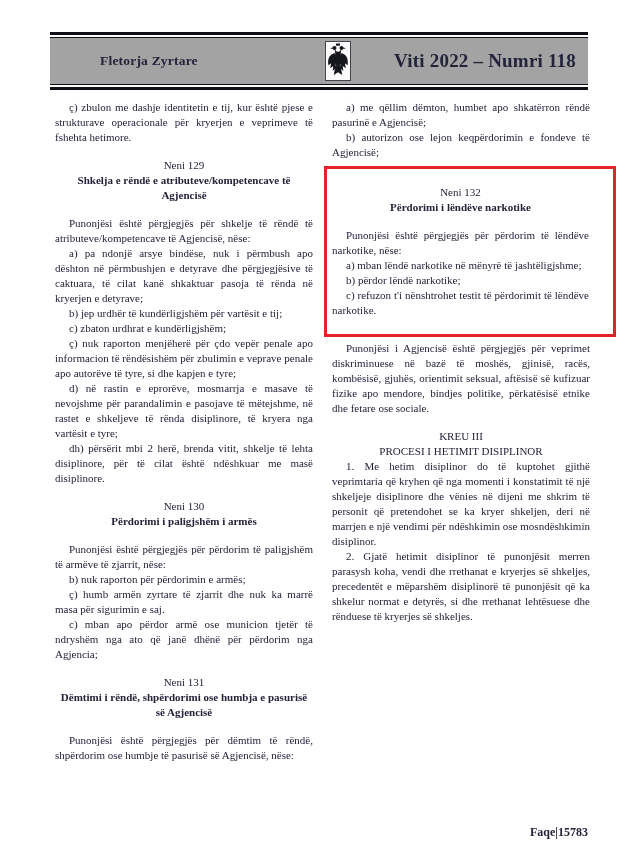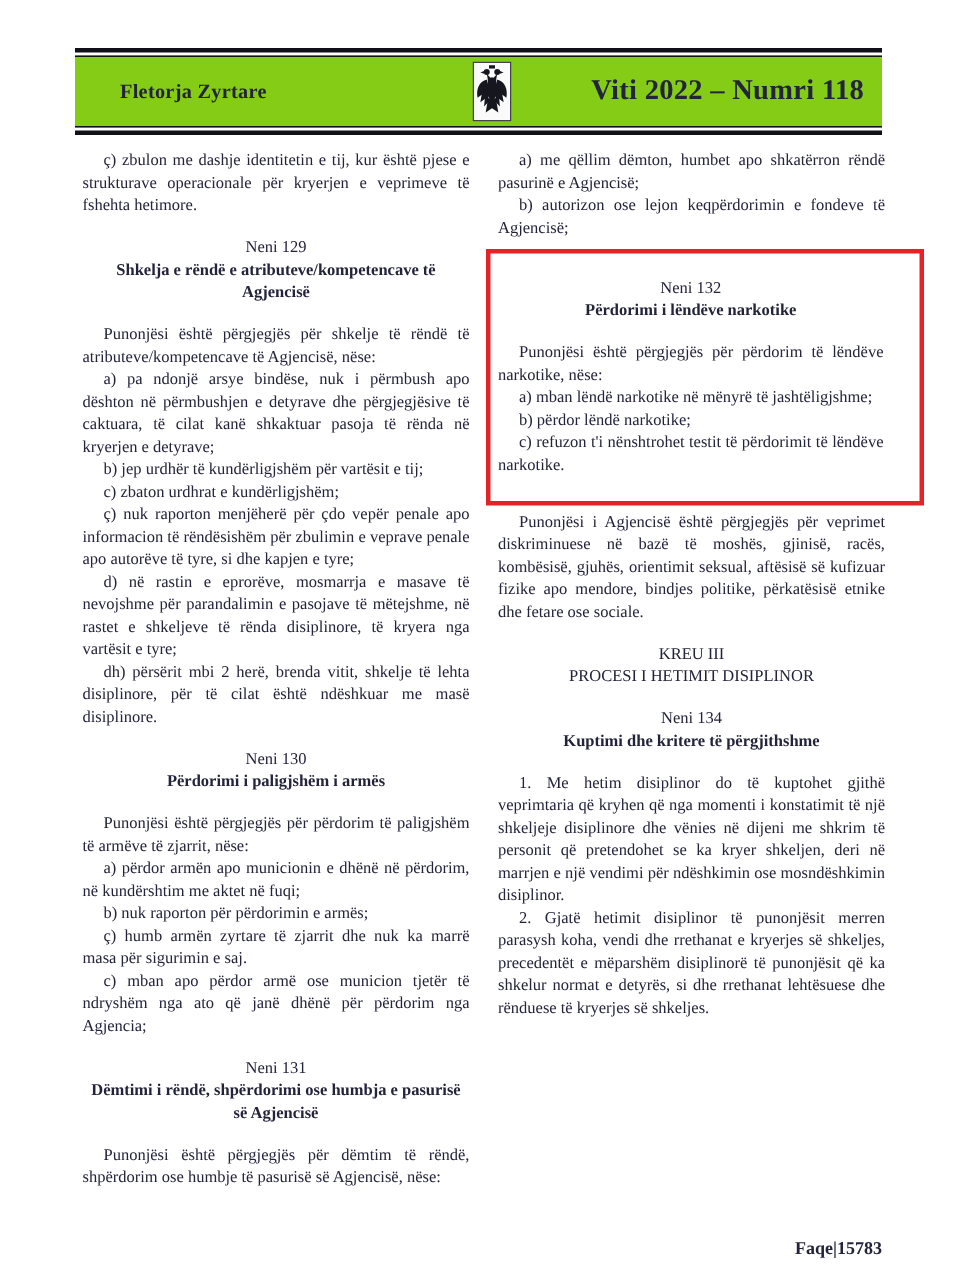--- a/index.html
+++ b/index.html
@@ -10,22 +10,22 @@
     color:#23233a;
   }
   
   .header-wrap {
     position:absolute; left:50px; right:52px; top:32px;
     border-top:3px solid #101018; border-bottom:3px solid #101018;
     padding:2px 0;
   }
   .header-inner {
     border-top:1px solid #101018; border-bottom:1px solid #101018;
-    background:#84cc16; height:46px;
-    display:flex; align-items:center;
+    background:#a3a3a3; height:46px;
+    display:flex; align-items:center;padding-left:20px;
   }
   .header-left  { flex:1; padding-left:30px; font-weight:bold; font-size:13.5px; letter-spacing:.2px; }
   .header-right { flex:1; text-align:right; padding-right:12px; font-weight:bold; font-size:19px; letter-spacing:.2px; }
   .emblem-box { width:26px; height:40px; display:block; }
   
   .body-cols {
     position:absolute; top:100px; left:55px; right:50px;
     display:flex; gap:19px;
     font-size:11px; line-height:15px; text-align:justify;
   }
@@ -92,21 +92,20 @@
       <p class="ti">c) zbaton urdhrat e kundërligjshëm;</p>
       <p class="ti">ç) nuk raporton menjëherë për çdo vepër penale apo informacion të rëndësishëm për zbulimin e veprave penale apo autorëve të tyre, si dhe kapjen e tyre;</p>
       <p class="ti">d) në rastin e eprorëve, mosmarrja e masave të nevojshme për parandalimin e pasojave të mëtejshme, në rastet e shkeljeve të rënda disiplinore, të kryera nga vartësit e tyre;</p>
       <p class="ti">dh) përsërit mbi 2 herë, brenda vitit, shkelje të lehta disiplinore, për të cilat është ndëshkuar me masë disiplinore.</p>
 
       <div class="art">
         <p class="art-num">Neni 130</p>
         <p class="art-title">Përdorimi i paligjshëm i armës</p>
       </div>
       <p class="ti">Punonjësi është përgjegjës për përdorim të paligjshëm të armëve të zjarrit, nëse:</p>
-      <p class="ti">a) përdor armën apo municionin e dhënë në përdorim, në kundërshtim me aktet në fuqi;</p>
       <p class="ti">b) nuk raporton për përdorimin e armës;</p>
       <p class="ti">ç) humb armën zyrtare të zjarrit dhe nuk ka marrë masa për sigurimin e saj.</p>
       <p class="ti">c) mban apo përdor armë ose municion tjetër të ndryshëm nga ato që janë dhënë për përdorim nga Agjencia;</p>
 
       <div class="art">
         <p class="art-num">Neni 131</p>
         <p class="art-title">Dëmtimi i rëndë, shpërdorimi ose humbja e pasurisë së Agjencisë</p>
       </div>
       <p class="ti">Punonjësi është përgjegjës për dëmtim të rëndë, shpërdorim ose humbje të pasurisë së Agjencisë, nëse:</p>
     </div>
@@ -126,23 +125,19 @@
         <p class="ti">c) refuzon t'i nënshtrohet testit të përdorimit të lëndëve narkotike.</p>
       </div>
 
       <p class="ti">Punonjësi i Agjencisë është përgjegjës për veprimet diskriminuese në bazë të moshës, gjinisë, racës, kombësisë, gjuhës, orientimit seksual, aftësisë së kufizuar fizike apo mendore, bindjes politike, përkatësisë etnike dhe fetare ose sociale.</p>
 
       <div class="kreu">
         <p>KREU III</p>
         <p>PROCESI I HETIMIT DISIPLINOR</p>
       </div>
 
-      <div class="art">
-        <p class="art-num">Neni 134</p>
-        <p class="art-title">Kuptimi dhe kritere të përgjithshme</p>
-      </div>
       <p class="ti">1. Me hetim disiplinor do të kuptohet gjithë veprimtaria që kryhen që nga momenti i konstatimit të një shkeljeje disiplinore dhe vënies në dijeni me shkrim të personit që pretendohet se ka kryer shkeljen, deri në marrjen e një vendimi për ndëshkimin ose mosndëshkimin disiplinor.</p>
       <p class="ti">2. Gjatë hetimit disiplinor të punonjësit merren parasysh koha, vendi dhe rrethanat e kryerjes së shkeljes, precedentët e mëparshëm disiplinorë të punonjësit që ka shkelur normat e detyrës, si dhe rrethanat lehtësuese dhe rënduese të kryerjes së shkeljes.</p>
     </div>
   </div>
 
   <div class="footer">Faqe|15783</div>
 </div>
 
 </body></html>

